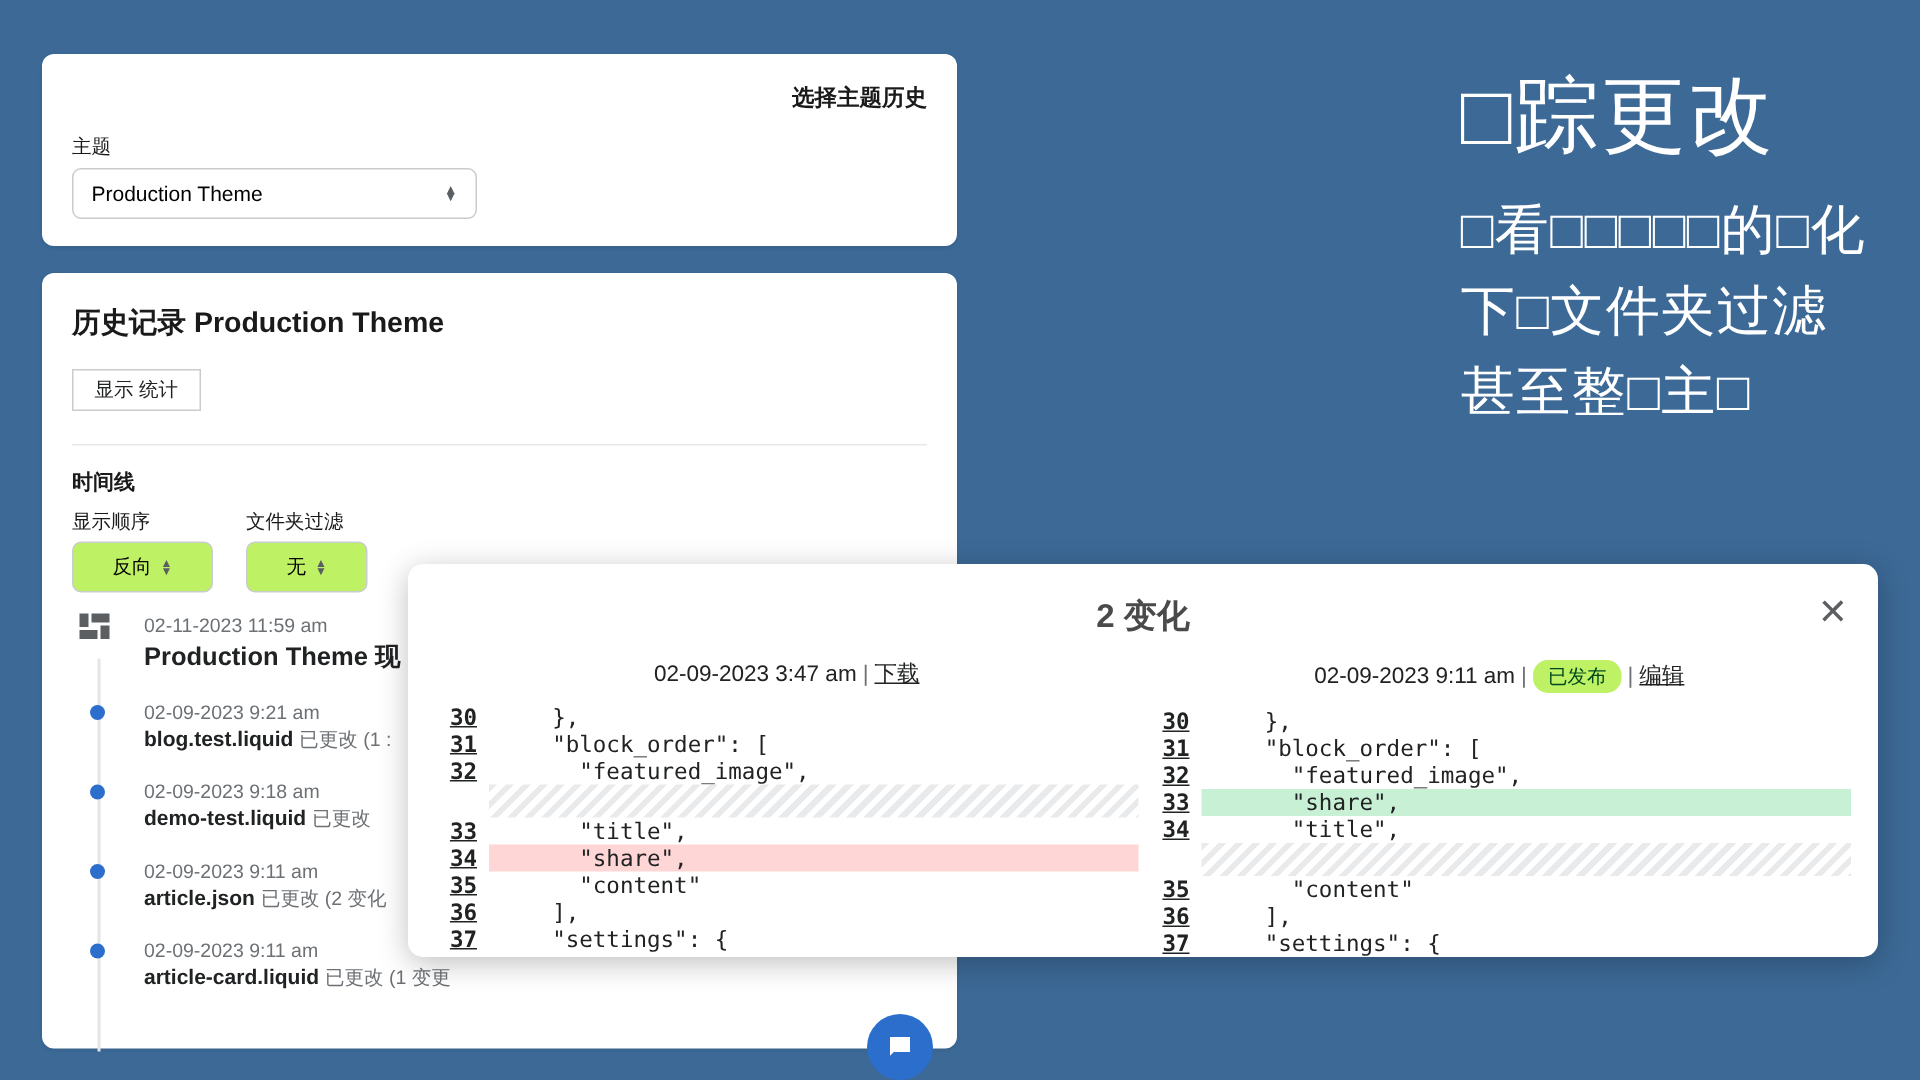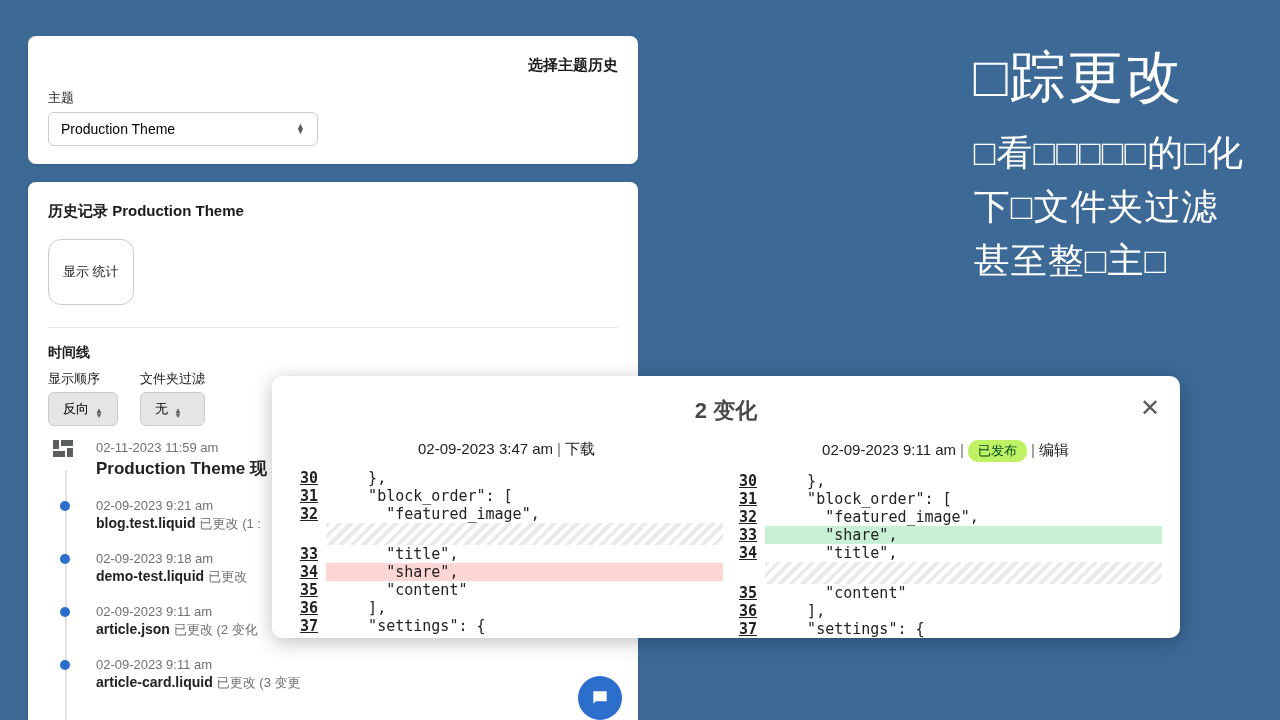--- a/index.html
+++ b/index.html
@@ -8,28 +8,28 @@
 .card { background:#fff; border-radius:8px; box-shadow:0 1px 3px rgba(0,0,0,.08); }
 .left-col { position:absolute; left:28px; top:36px; width:610px; }
 
 .panel1 { padding:20px 20px 18px; }
 .panel1 h3 { font-size:15px; font-weight:600; color:#1a1a1a; margin-bottom:14px;text-align:right; }
 .panel1 .lbl { font-size:13px; color:#1a1a1a; margin-bottom:5px; }
 .select { display:flex; align-items:center; justify-content:space-between; border:1px solid #c9cccf; border-radius:6px; padding:8px 12px; width:270px; font-size:14px; background:#fff; cursor:pointer; }
 .select .caret { display:flex; flex-direction:column; line-height:5px; font-size:9px; color:#5c5f62; }
 
 .panel2 { margin-top:18px; padding:20px; }
-.panel2 h3 { font-size:15px; font-weight:600; color:#1a1a1a; margin-bottom:18px; }
-.btn-outline { display:inline-block; border:1px solid #c9cccf; border-radius:13px; background:#fff; padding:23px 14px; font-size:13px; color:#202223; cursor:pointer; }
+.panel2 h3 { font-size:19px; font-weight:600; color:#1a1a1a; margin-bottom:18px; }
+.btn-outline { display:inline-block; border:1px solid #c9cccf; border-radius:0; background:#fff; padding:4px 14px; font-size:13px; color:#202223; cursor:pointer; }
 .divider { height:1px; background:#e5e7eb; margin:22px 0 16px; }
 
 .tl-head { font-size:14px; font-weight:600; color:#1a1a1a; margin-bottom:8px; }
 .tl-controls { display:flex; gap:22px; margin-bottom:14px; }
 .ctrl .cl { font-size:13px; color:#1a1a1a; margin-bottom:4px; }
-.sel-sm { display:flex; align-items:flex-end; gap:6px; border:1px solid #c9cccf; border-radius:6px; background:#e5e5e5; padding:7px 14px; font-size:13px; cursor:pointer; }
+.sel-sm { display:flex; align-items:center; gap:6px; border:1px solid #c9cccf; border-radius:6px; background:#bef264; padding:7px 26px; font-size:13px; cursor:pointer; }
 .sel-sm .caret { display:flex; flex-direction:column; line-height:5px; font-size:8px; color:#5c5f62; }
 
 .timeline { position:relative; padding-left:48px; }
 .axis { position:absolute; left:17px; top:30px; bottom:-40px; width:2px; background:#e3e5e7; }
 .item { position:relative; margin-bottom:18px; }
 .item .dot { position:absolute; left:-36px; top:3px; width:10px; height:10px; border-radius:50%; background:#2c6ecb; }
 .item.head .hicon { position:absolute; left:-43px; top:0; width:22px; height:22px; }
 .hicon .sq { position:absolute; background:#5c5f62; }
 .hicon .a { left:0; top:0; width:6px; height:9px; }
 .hicon .b { left:8px; top:0; width:12px; height:6px; }
@@ -40,27 +40,27 @@
 .item .row { font-size:14px; color:#202223; }
 .item .row .fn { font-weight:700;text-align:right; }
 .item .row .meta { color:#6d7175; font-size:13px; margin-left:4px; }
 
 
 .promo { position:absolute; right:36px; top:40px; color:#fff; text-align:left; }
 .promo .h1 { font-size:56px; font-weight:300; letter-spacing:2px; margin-bottom:10px; }
 .promo .h2 { font-size:36px; font-weight:300; letter-spacing:1px; line-height:1.5; }
 
 
-.modal { position:absolute; left:272px; top:376px; width:908px; background:#fff; border-radius:10px; box-shadow:0 4px 20px rgba(0,0,0,.25); padding:20px 18px 0; }
+.modal { position:absolute; left:272px; top:376px; width:980px; background:#fff; border-radius:10px; box-shadow:0 4px 20px rgba(0,0,0,.25); padding:20px 18px 0; }
 .modal .mtitle { position:relative; text-align:center; font-size:22px; font-weight:600; color:#4a4a4a; margin-bottom:14px; }
 .modal .close { position:absolute; right:2px; top:-2px; font-size:24px; color:#5c5f62; cursor:pointer; font-weight:300; }
 .modal .cols { display:flex; gap:6px; }
 .col { flex:1; }
 .colhead { text-align:center; font-size:15px; color:#202223; margin-bottom:10px; }
-.colhead .link { cursor:pointer; }
+.colhead .link { text-decoration:underline; cursor:pointer; }
 .colhead .sep { margin:0 4px; color:#6d7175; }
 .badge { display:inline-block; background:#bef264; color:#00471f; border-radius:10px; padding:2px 10px; font-size:13px; }
 
 .code { font-family:ui-monospace,Menlo,Consolas,monospace; font-size:15px; }
 .ln { display:flex; align-items:stretch; }
 .num { width:36px; text-align:right; padding-right:8px; color:#202223; font-weight:600; text-decoration:underline; flex-shrink:0; }
 .num.nonum { text-decoration:none; }
 .txt { flex:1; white-space:pre; padding-left:6px; color:#202223; }
 .ln.del .txt { background:#ffd6d6; }
 .ln.add .txt { background:#c8f0d5; }
@@ -144,21 +144,21 @@
 
       <div class="item">
         <div class="dot"></div>
         <div class="ts">02-09-2023 9:11 am</div>
         <div class="row"><span class="fn">article.json</span><span class="meta">已更改 (2 变化</span></div>
       </div>
 
       <div class="item">
         <div class="dot"></div>
         <div class="ts">02-09-2023 9:11 am</div>
-        <div class="row"><span class="fn">article-card.liquid</span><span class="meta">已更改 (3 变更</span></div>
+        <div class="row"><span class="fn">article-card.liquid</span><span class="meta">已更改 (1 变更</span></div>
       </div>
     </div>
   </div>
 </div>
 
 <div class="promo">
   <div class="h1">□踪更改</div>
   <div class="h2">□看□□□□□的□化</div>
   <div class="h2">下□文件夹过滤</div>
   <div class="h2">甚至整□主□</div>

